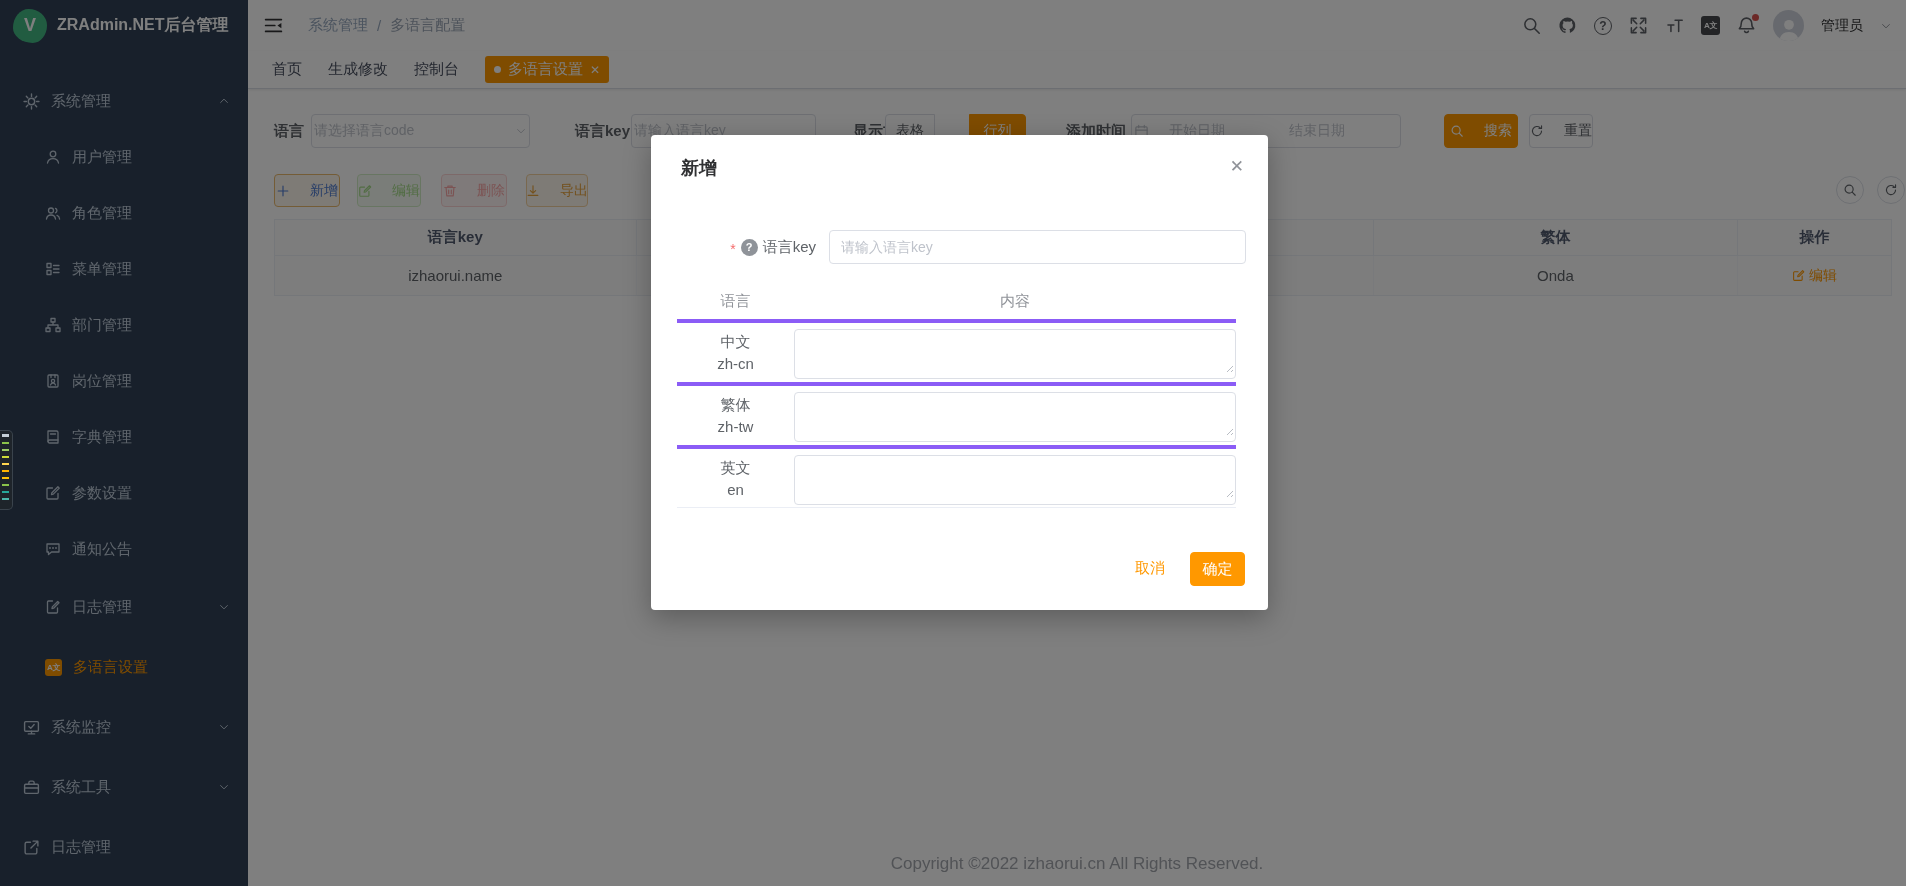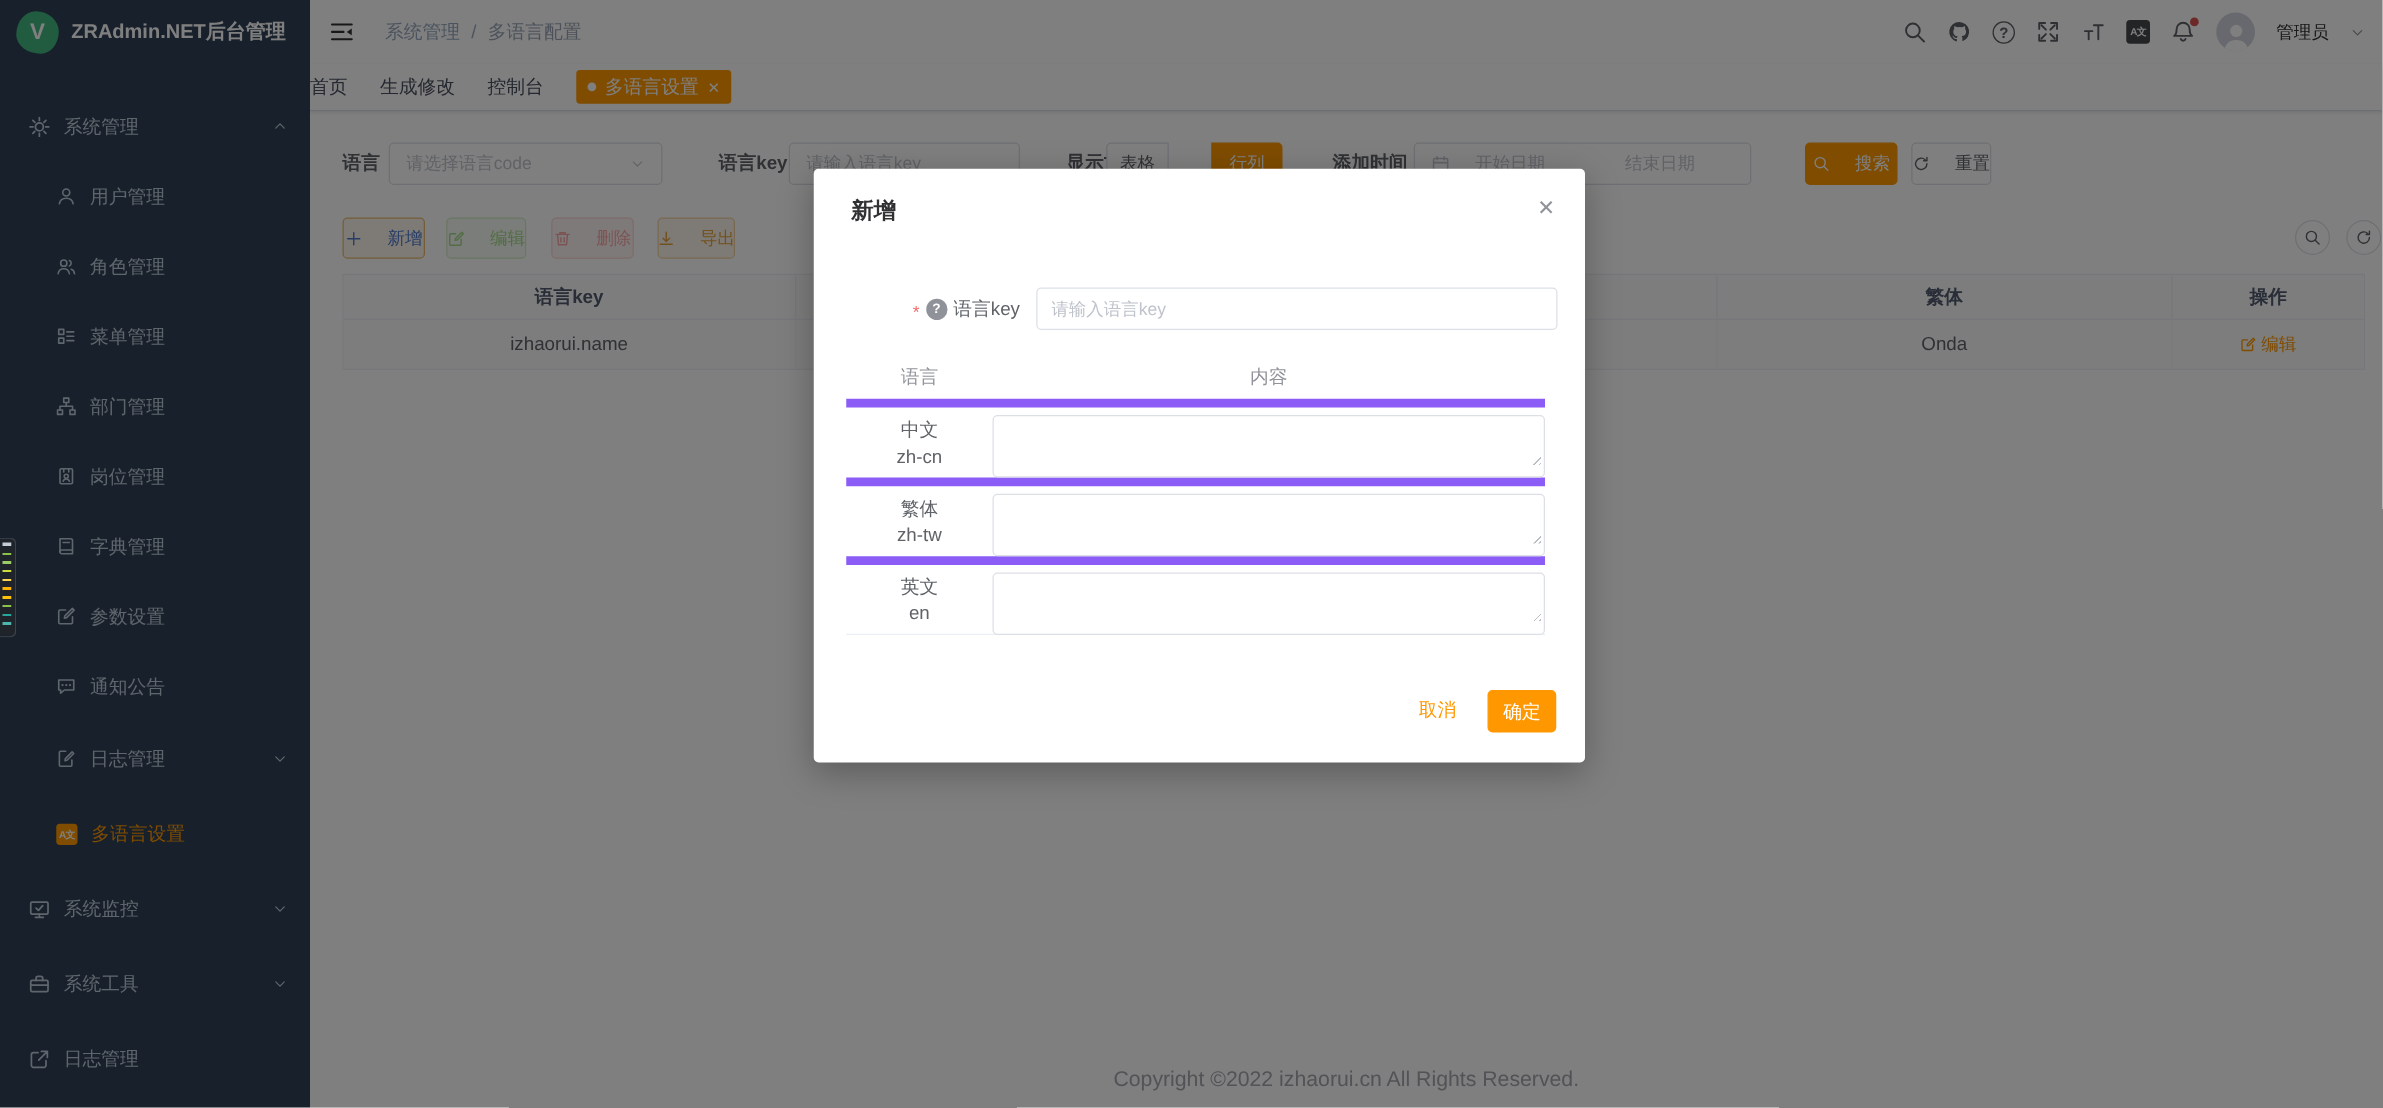--- a/index.html
+++ b/index.html
@@ -34,30 +34,30 @@
 .tr-ic{width:19px;height:19px;color:#5d6066;cursor:pointer;flex:none}
 .qm{width:18px;height:18px;border:1.5px solid #5d6066;border-radius:50%;font-size:12px;font-weight:700;display:flex;align-items:center;justify-content:center;color:#5d6066;cursor:pointer;flex:none}
 .hdr-badge{width:19px;height:19px;border-radius:3px;background:#47494d;color:#fff;font-size:8px;font-weight:700;display:flex;align-items:center;justify-content:center;letter-spacing:-.5px;cursor:pointer;flex:none}
 .bell-wrap{position:relative;width:19px;height:19px;color:#5d6066;cursor:pointer}
 .bell-dot{position:absolute;top:-2px;right:-3px;width:7px;height:7px;border-radius:50%;background:#d9534f}
 .avatar{width:31px;height:31px;border-radius:50%;background:#cfd3dc;color:#fff;display:flex;align-items:flex-end;justify-content:center;overflow:hidden;cursor:pointer;flex:none}
 .uname{font-size:14px;color:#303133;cursor:pointer}
 .uchev{width:12px;height:12px;color:#909399;cursor:pointer}
 
 
-.tags-bar{position:absolute;left:248px;top:51px;width:1658px;height:38px;background:#fff;border-bottom:1px solid #d8dce5;box-shadow:0 1px 3px rgba(0,0,0,.09);display:flex;align-items:center;gap:26px;z-index:1}
+.tags-bar{position:absolute;left:248px;top:51px;width:1658px;height:38px;background:#fff;border-bottom:1px solid #d8dce5;box-shadow:0 1px 3px rgba(0,0,0,.09);display:flex;align-items:center;gap:26px;padding-left:24px;z-index:1}
 .tag{font-size:15px;color:#495060;cursor:pointer;white-space:nowrap}
 .tag.active{background:#ff9800;color:#fff;padding:4px 9px;border-radius:3px;display:flex;align-items:center;gap:7px}
 .tag .dot{width:7px;height:7px;border-radius:50%;background:#fff}
 .tag-close{font-size:12px;cursor:pointer}
 
 
 .main{position:absolute;left:248px;top:89px;width:1658px;height:797px;background:#fff}
 .flabel{position:absolute;top:25px;height:34px;line-height:34px;font-size:15px;font-weight:600;color:#5f6368;white-space:nowrap}
-.fbox{position:absolute;top:25px;height:34px;border:1px solid #dcdfe6;border-radius:4px;background:#fff;display:flex;align-items:center;padding:0 13px;font-size:14px;color:#c0c4cc;cursor:pointer}
+.fbox{position:absolute;top:25px;height:34px;border:1px solid #dcdfe6;border-radius:4px;background:#fff;display:flex;align-items:center;padding:0 2px;font-size:14px;color:#c0c4cc;cursor:pointer}
 .fbox .ph{flex:1;white-space:nowrap;overflow:hidden}
 .selchev{width:12px;height:12px;color:#c0c4cc}
 .seg{position:absolute;top:25px;height:34px;display:flex;align-items:center;justify-content:center;font-size:14px;cursor:pointer}
 .seg.off{background:#fff;border:1px solid #dcdfe6;border-radius:4px 0 0 4px;color:#5f6368}
 .seg.on{background:#ff9800;border:1px solid #ff9800;border-radius:0 4px 4px 0;color:#fff}
 .btn{display:flex;align-items:center;justify-content:center;gap:20px;border-radius:4px;font-size:14px;cursor:pointer;white-space:nowrap}
 .btn-search{position:absolute;top:25px;left:1196px;width:74px;height:34px;background:#ff9800;border:1px solid #ff9800;color:#fff}
 .btn-reset{position:absolute;top:25px;left:1281px;width:64px;height:34px;background:#fff;border:1px solid #dcdfe6;color:#5f6368}
 .tb{position:absolute;top:85px;height:33px}
 .btn-add{left:26px;width:66px;background:#fdf6ec;border:1px solid #e8b96d;color:#4e7bd0}
@@ -85,21 +85,21 @@
 .m-lblrow{position:absolute;left:0;top:95px;width:165px;height:34px;display:flex;align-items:center;justify-content:flex-end;gap:5px}
 .req{color:#f56c6c;font-size:14px;margin-top:4px}
 .qm-dark{width:17px;height:17px;border-radius:50%;background:#8f9399;color:#fff;font-size:11px;font-weight:700;display:flex;align-items:center;justify-content:center;cursor:pointer;flex:none}
 .m-lbl{font-size:15px;color:#5f6368}
 .m-input{position:absolute;left:178px;top:95px;width:417px;height:34px;border:1px solid #dcdfe6;border-radius:4px;padding:0 11px;font-size:14px;color:#303133;outline:none;font-family:inherit}
 .m-input::placeholder{color:#bfc3cb}
 .m-table{position:absolute;left:26px;top:148px;width:559px}
 .m-thead{display:flex;height:36px;align-items:center}
 .m-th{font-size:15px;color:#909399;text-align:center}
 .m-th.l{width:117px}.m-th.r{width:442px}
-.m-row{display:flex;height:63px;border-top:7px solid #8b5cf6}
+.m-row{display:flex;height:63px;border-top:4px solid #8b5cf6}
 .m-langcell{width:117px;display:flex;flex-direction:column;align-items:center;justify-content:center;gap:3px;font-size:15px;color:#5f6368}
 .m-tawrap{position:relative;width:442px;padding-top:6px}
 .m-ta{width:442px;height:50px;border:1px solid #dcdfe6;border-radius:4px;resize:none;outline:none;font-family:inherit;padding:5px 8px;font-size:14px;color:#303133}
 .ta-corner{position:absolute;right:3px;bottom:10px;width:9px;height:9px;clip-path:polygon(100% 0,100% 100%,0 100%);background:repeating-linear-gradient(135deg,transparent 0 2px,#b9bdc4 2px 3px)}
 .m-cancel{position:absolute;right:103px;top:424px;font-size:15px;color:#ff9800;cursor:pointer}
 .m-ok{position:absolute;right:23px;top:417px;width:55px;height:34px;background:#ff9800;border:1px solid #ff9800;border-radius:4px;color:#fff;font-size:15px;display:flex;align-items:center;justify-content:center;cursor:pointer}
 </style>
 </head>
 <body>
 

